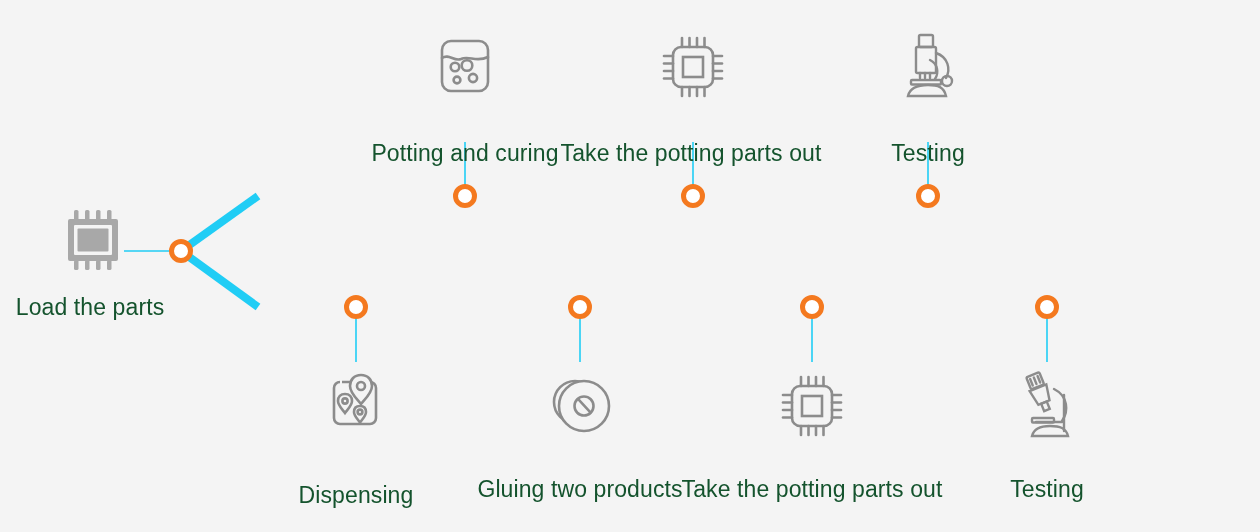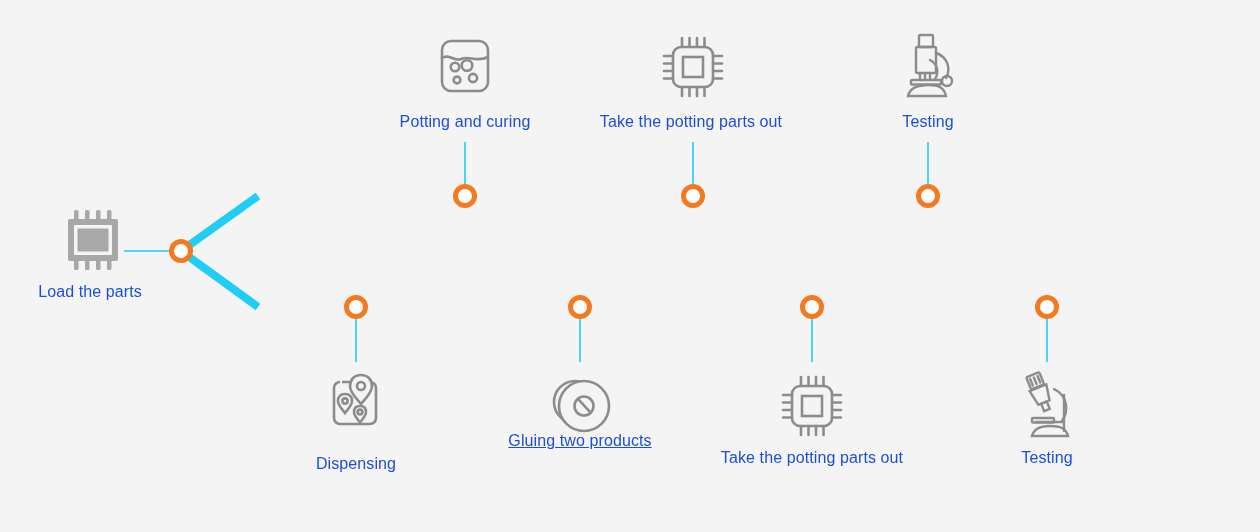--- a/index.html
+++ b/index.html
@@ -20,26 +20,27 @@
   }
   .flow-svg {
     position: absolute;
     left: 0;
     top: 0;
     width: 1260px;
     height: 532px;
   }
   .node-label {
     position: absolute;
-    font-size: 16px;
-    color: #1d4ed8;
+    font-size: 23px;
+    color: #14532d;
     white-space: nowrap;
     line-height: 1;
     transform: translateX(-50%);
     letter-spacing: 0.1px;
+    margin-top: 28px;
   }
   .icon-box {
     position: absolute;
     transform: translateX(-50%);
     line-height: 0;
   }
 </style>
 </head>
 <body>
 
@@ -96,21 +97,21 @@
         <rect x="13" y="52" width="4.5" height="10" rx="1.6"></rect>
         <rect x="24" y="52" width="4.5" height="10" rx="1.6"></rect>
         <rect x="35" y="52" width="4.5" height="10" rx="1.6"></rect>
         <rect x="46" y="52" width="4.5" height="10" rx="1.6"></rect>
       </g>
       <rect x="7" y="11" width="50" height="42" rx="2" fill="#a8a8a8"></rect>
       <rect x="13" y="17" width="38" height="30" rx="1" fill="#f4f4f4"></rect>
       <rect x="16.5" y="20.5" width="31" height="23" rx="1" fill="#a8a8a8"></rect>
     </svg>
   </div>
-  <div class="node-label" style="left:90px; top:284px;">Load the parts</div>
+  <div class="node-label" style="left:90px; top:268px;">Load the parts</div>
 
   <div class="icon-box" style="left:465px; top:34px;">
     <svg width="66" height="66" viewBox="0 0 66 66" fill="none" stroke="#8c8c8c" stroke-width="2.6">
       <rect x="10" y="7" width="46" height="50" rx="9"></rect>
       <path d="M10 24 C17 19, 22 28, 29 25 C37 21, 44 29, 56 23" stroke-linecap="round"></path>
       <circle cx="23" cy="33" r="4.3"></circle>
       <circle cx="35" cy="31.5" r="5.3"></circle>
       <circle cx="25" cy="46" r="3.4"></circle>
       <circle cx="41" cy="44" r="4.1"></circle>
     </svg>
@@ -171,21 +172,21 @@
   <div class="node-label" style="left:356px; top:456px;">Dispensing</div>
 
   <div class="icon-box" style="left:580px; top:372px;">
     <svg width="68" height="66" viewBox="0 0 68 66" fill="none" stroke="#8c8c8c" stroke-width="2.6">
       <circle cx="29" cy="30" r="21"></circle>
       <circle cx="38" cy="34" r="25" fill="#f4f4f4"></circle>
       <circle cx="38" cy="34" r="9.5"></circle>
       <path d="M32.2 27.2 L44.4 40.4" stroke-linecap="round"></path>
     </svg>
   </div>
-  <div class="node-label" style="left:580px; top:433px;text-decoration:underline;">Gluing two products</div>
+  <div class="node-label" style="left:580px; top:450px;">Gluing two products</div>
 
   <div class="icon-box" style="left:812px; top:371px;">
     <svg width="70" height="70" viewBox="0 0 70 70" fill="none" stroke="#8c8c8c" stroke-width="2.6">
       <rect x="15" y="15" width="40" height="40" rx="8"></rect>
       <rect x="25" y="25" width="20" height="20"></rect>
       <g stroke-linecap="round">
         <path d="M24 15 V6"></path>
           <path d="M31.5 15 V6"></path>
           <path d="M39 15 V6"></path>
           <path d="M46.5 15 V6"></path>

